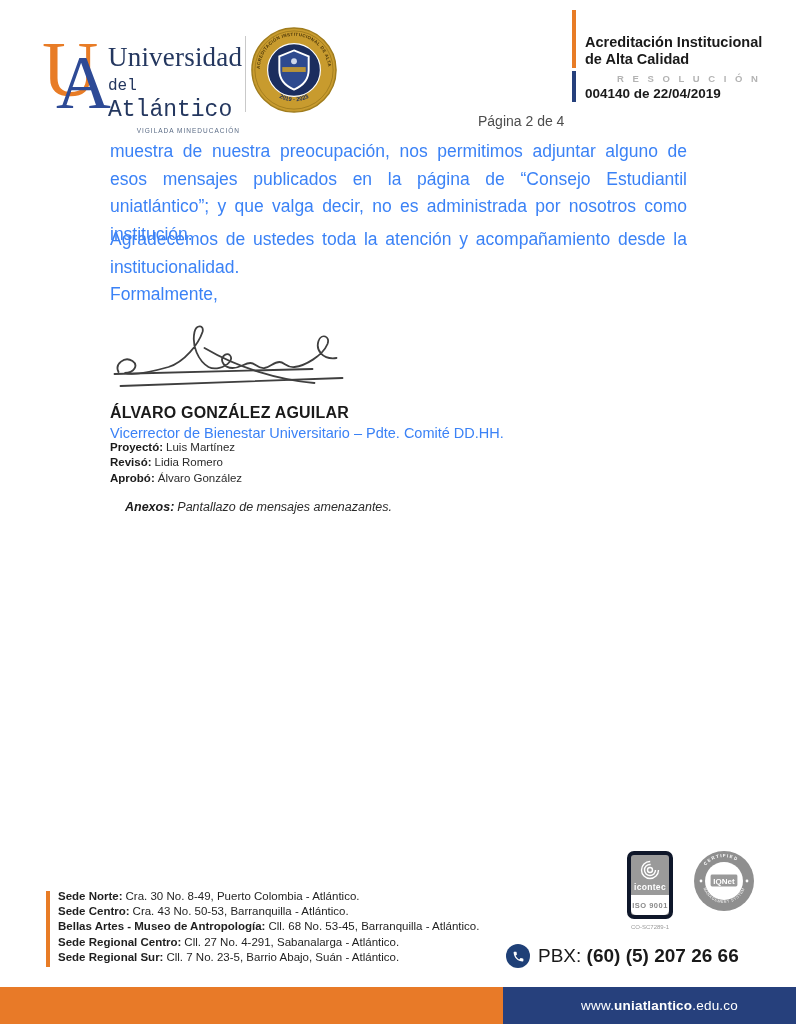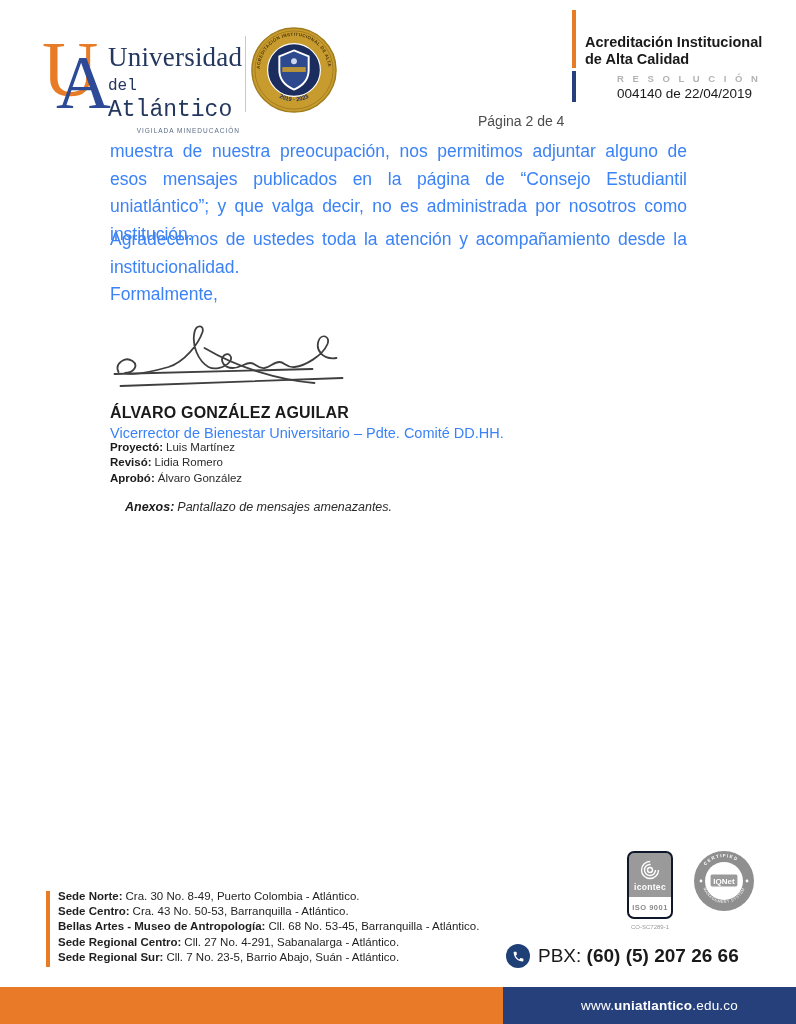--- a/index.html
+++ b/index.html
@@ -20,40 +20,40 @@
   .logo-text .vigilada { font-family:"Liberation Sans", sans-serif; font-size:6.5px; letter-spacing:1px; color:#5a6b85; text-align:right; margin-top:4px; }
   .header-divider { position:absolute; left:245px; top:36px; width:1px; height:76px; background:#c9c9c9; }
   .seal { position:absolute; left:250px; top:26px; width:88px; height:88px; }
   .accred { position:absolute; left:572px; top:10px; }
   .accred-bar { position:absolute; left:0; top:0; width:4px; height:92px; }
   .accred-bar .seg-o { position:absolute; top:0; left:0; width:4px; height:58px; background:#E87C26; }
   .accred-bar .seg-n { position:absolute; top:61px; left:0; width:4px; height:31px; background:#26407C; }
   .accred-text { position:absolute; left:13px; top:24px; width:200px; }
   .accred-text .t1 { font-size:14.5px; font-weight:bold; color:#1a1a1a; line-height:17px; }
   .accred-text .res { font-size:9.5px; letter-spacing:3px; color:#b3b3b3; font-weight:bold; margin-top:5px;padding-left:32px; }
-  .accred-text .resnum { font-size:13.5px; font-weight:normal; color:#1a1a1a; margin-top:2px;margin-left:32px; }
+  .accred-text .resnum { font-size:13.5px; font-weight:bold; color:#1a1a1a; margin-top:2px; }
   
   .pagenum { position:absolute; left:478px; top:113px; font-size:14px; color:#4d4d4d; }
   .bodyblock { position:absolute; left:110px; width:577px; font-size:17.5px; line-height:27.5px; color:#3b82f6; }
   .just { text-align:justify; }
   #para1 { top:138px; }
   #para2 { top:226px; }
   #closing { top:281px; }
   .signature { position:absolute; left:106px; top:320px; width:245px; height:78px; }
   .signature svg path { fill:none; stroke:#3f3f3f; stroke-width:1.8; stroke-linecap:round; }
   #signername { top:399px; font-size:16px; font-weight:bold; color:#1a1a1a; letter-spacing:0.2px; }
   #signertitle { top:420px; font-size:14.5px; }
   .credits { position:absolute; left:110px; top:440px; font-size:11.5px; line-height:15.3px; color:#2b2b2b; }
   .credits b, .annex b { margin-right:3px; color:#1a1a1a; }
   .annex { position:absolute; left:125px; top:500px; font-size:12.5px; color:#2b2b2b;font-style:italic; }
   
   .addr-bar { position:absolute; left:46px; top:891px; width:4px; height:76px; background:#E87C26; }
   .addresses { position:absolute; left:58px; top:889px; font-size:11.5px; line-height:15.2px; color:#1f1f1f; }
   .addresses b { margin-right:3px; }
-  .icontec { position:absolute; left:627px; top:851px; width:46px; height:68px; border:2px solid #0f172a; border-radius:7px; background:#9a9a9a; overflow:hidden; display:flex; flex-direction:column; }
+  .icontec { position:absolute; left:627px; top:851px; width:46px; height:68px; border:4px solid #0f172a; border-radius:7px; background:#9a9a9a; overflow:hidden; display:flex; flex-direction:column; }
   .icontec .top { flex:1; display:flex; flex-direction:column; align-items:center; justify-content:center; color:#fff; }
   .icontec .top .name { font-size:8.5px; font-weight:bold; letter-spacing:0.3px; margin-top:1px; }
   .icontec .iso { height:20px; background:#ffffff; border-radius:0 0 5px 5px; display:flex; align-items:center; justify-content:center; font-size:7.5px; font-weight:bold; color:#8a8a8a; letter-spacing:0.5px; }
   .cert-code { position:absolute; left:619px; top:924px; width:62px; text-align:center; font-size:6px; color:#9a9a9a; }
   .iqnet { position:absolute; left:692px; top:849px; width:64px; height:64px; }
   .phone-row { position:absolute; left:506px; top:944px; display:flex; align-items:center; }
   .phone-circle { width:24px; height:24px; border-radius:50%; background:#1f4077; display:flex; align-items:center; justify-content:center; }
   .phone-text { margin-left:8px; font-size:19px; color:#1a1a1a; }
   .phone-text .lbl { font-weight:normal; }
   .phone-text .mid { font-weight:600; }

